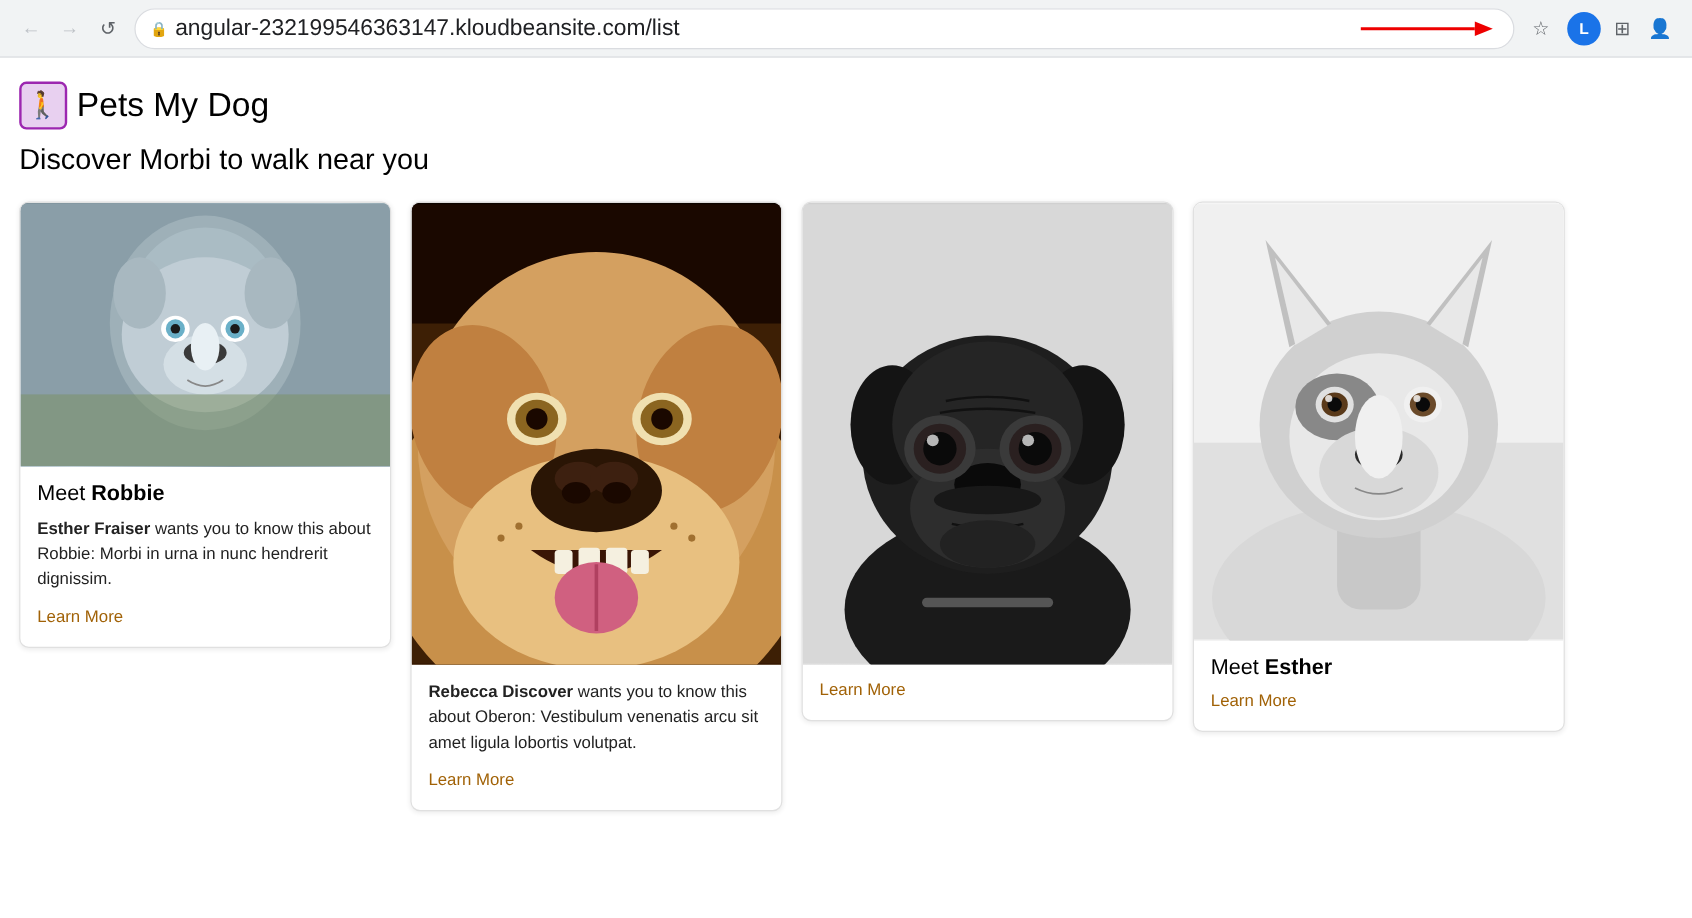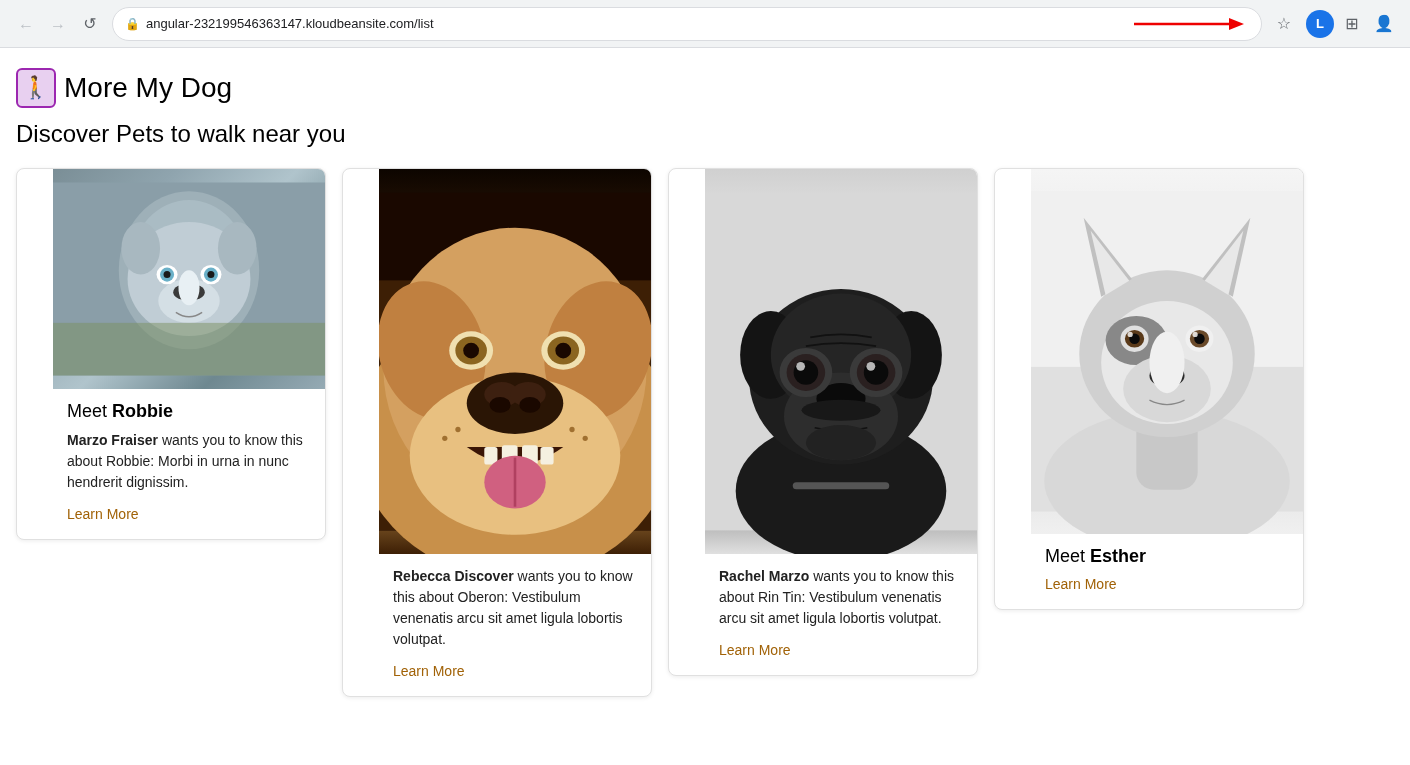--- a/index.html
+++ b/index.html
@@ -37,21 +37,21 @@
       align-items: center;
       background: #fff;
       border-radius: 20px;
       border: 1px solid #dadce0;
       padding: 4px 12px;
       height: 34px;
       position: relative;
     }
     .lock-icon { font-size: 12px; color: #5f6368; margin-right: 6px; }
     .address-text {
-      font-size: 13px;
+      font-size: 19px;
       color: #202124;
       flex: 1;
     }
     .red-arrow {
       width: 120px;
       height: 20px;
     }
     .star-btn {
       width: 28px; height: 28px;
       border-radius: 50%;
@@ -115,21 +115,20 @@
       gap: 16px;
       align-items: start;
     }
 
     .card {
       border: 1px solid #e0e0e0;
       border-radius: 8px;
       overflow: hidden;
       background: #fff;
       box-shadow: 0 1px 4px rgba(0,0,0,0.08);
-      padding-left: 36px;
     }
 
     .card-body {
       padding: 12px 14px 16px;
     }
     .card-meet {
       font-size: 18px;
       font-weight: normal;
       color: #000;
       margin-bottom: 8px;
@@ -215,24 +214,24 @@
     <button class="nav-btn">👤</button>
   </div>
 </div>
 
 <div class="page-content">
 
   <div class="app-header">
     <div class="app-logo">
       <span>🚶</span>
     </div>
-    <h1 class="app-title">More My Dog</h1>
+    <h1 class="app-title">Pets My Dog</h1>
   </div>
 
-  <h2 class="page-heading">Discover Pets to walk near you</h2>
+  <h2 class="page-heading">Discover Morbi to walk near you</h2>
 
   <div class="cards-grid">
 
     <div class="card card-robbie">
       <div class="dog-area">
         <svg viewBox="0 0 310 220" width="310" height="220">
 
           <rect width="310" height="220" fill="#8a9ea8"></rect>
           <ellipse cx="155" cy="100" rx="80" ry="90" fill="#9eb0b8"></ellipse>
           <ellipse cx="155" cy="90" rx="65" ry="70" fill="#aabcc4"></ellipse>
@@ -258,21 +257,21 @@
           <path d="M140,148 Q155,158 170,148" stroke="#888" stroke-width="1.5" fill="none"></path>
 
           <rect x="0" y="160" width="310" height="60" fill="#7a9060" opacity="0.5"></rect>
         </svg>
       </div>
       <div class="card-body">
         <p class="card-meet">
           <span>Meet </span><strong>Robbie</strong>
         </p>
         <p class="card-desc">
-          <strong>Marzo Fraiser</strong>
+          <strong>Esther Fraiser</strong>
           <span>wants you to know this about Robbie: Morbi in urna in nunc hendrerit dignissim.</span>
         </p>
         <a class="learn-more" href="#">Learn More</a>
       </div>
     </div>
 
     <div class="card card-oberon">
       <div class="dog-area">
         <svg viewBox="0 0 310 385" width="310" height="385">
 
@@ -362,24 +361,20 @@
           <path d="M125,268 Q155,275 185,268" stroke="#111" stroke-width="2" fill="none"></path>
 
           <ellipse cx="155" cy="285" rx="40" ry="20" fill="#222"></ellipse>
 
           <ellipse cx="155" cy="248" rx="45" ry="12" fill="#181818"></ellipse>
 
           <rect x="100" y="330" width="110" height="8" rx="4" fill="#555"></rect>
         </svg>
       </div>
       <div class="card-body">
-        <p class="card-desc">
-          <strong>Rachel Marzo</strong>
-          <span>wants you to know this about Rin Tin: Vestibulum venenatis arcu sit amet ligula lobortis volutpat.</span>
-        </p>
         <a class="learn-more" href="#">Learn More</a>
       </div>
     </div>
 
     <div class="card card-lasser">
       <div class="dog-area">
         <svg viewBox="0 0 310 365" width="310" height="365">
 
           <rect width="310" height="365" fill="#f0f0f0"></rect>
           <rect x="0" y="200" width="310" height="165" fill="#e0e0e0"></rect>

